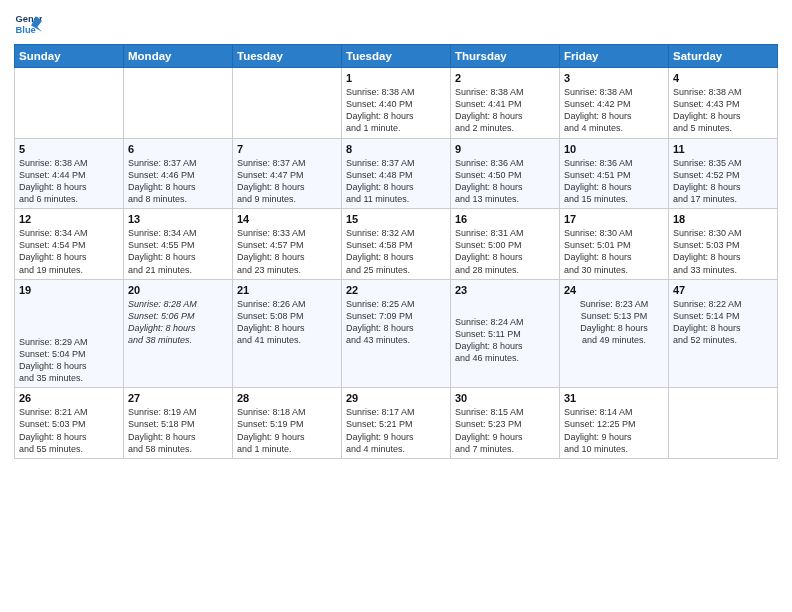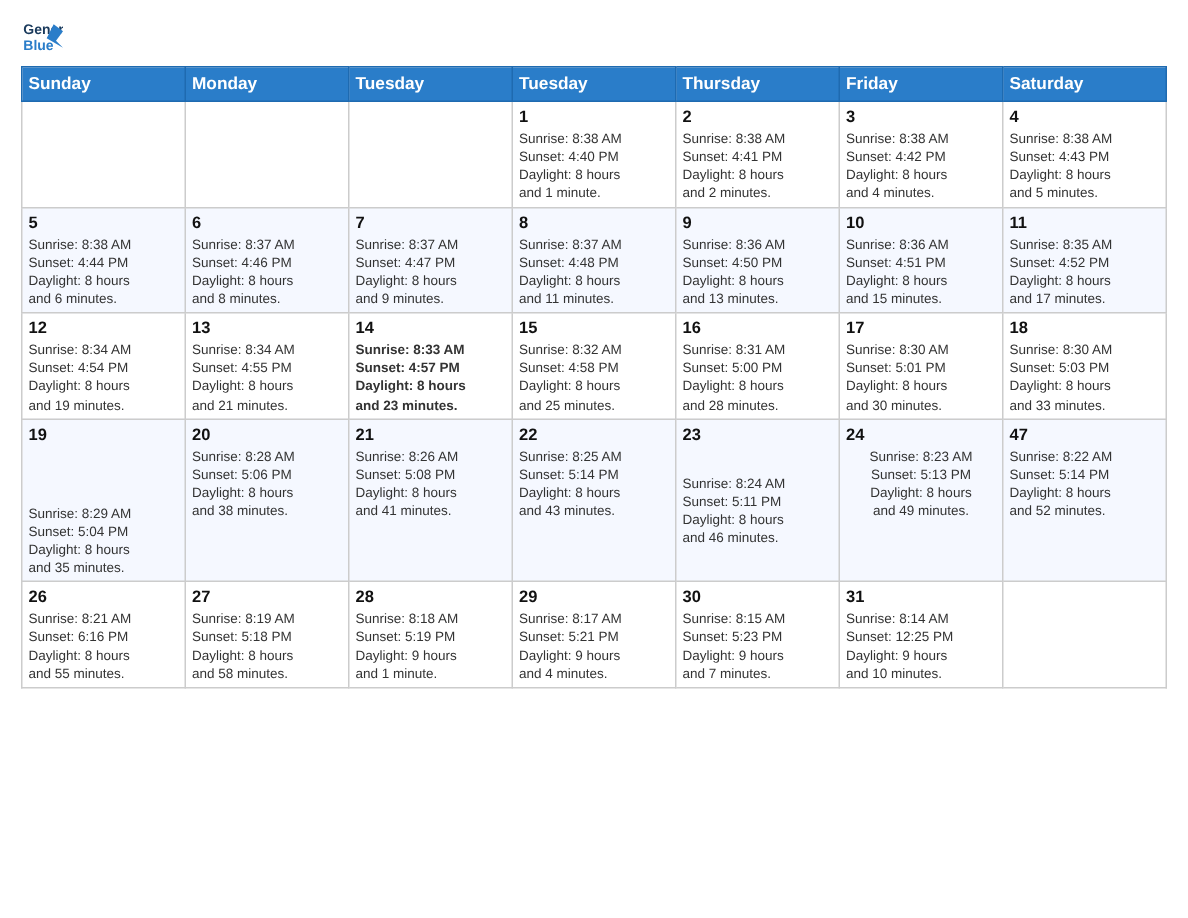--- a/index.html
+++ b/index.html
@@ -226,21 +226,21 @@
           </td>
           <td>
             <span class="day-number">13</span>
             <div class="day-info" style="white-space: pre-line;">Sunrise: 8:34 AM
 Sunset: 4:55 PM
 Daylight: 8 hours
 and 21 minutes.</div>
           </td>
           <td>
             <span class="day-number">14</span>
-            <div class="day-info" style="white-space: pre-line; font-weight: bold;">Sunrise: 8:33 AM
+            <div class="day-info" style="white-space: pre-line;">Sunrise: 8:33 AM
 Sunset: 4:57 PM
 Daylight: 8 hours
 and 23 minutes.</div>
           </td>
           <td>
             <span class="day-number">15</span>
             <div class="day-info" style="white-space: pre-line;">Sunrise: 8:32 AM
 Sunset: 4:58 PM
 Daylight: 8 hours
 and 25 minutes.</div>
@@ -270,36 +270,36 @@
         <tr>
           <td>
             <span class="day-number">19</span>
             <div class="day-info" style="white-space: pre-line; margin-top: 40px;">Sunrise: 8:29 AM
 Sunset: 5:04 PM
 Daylight: 8 hours
 and 35 minutes.</div>
           </td>
           <td>
             <span class="day-number">20</span>
-            <div class="day-info" style="white-space: pre-line;">Sunrise: 8:28 AM
+            <div class="day-info" style="white-space: pre-line; font-style: italic;">Sunrise: 8:28 AM
 Sunset: 5:06 PM
 Daylight: 8 hours
 and 38 minutes.</div>
           </td>
           <td>
             <span class="day-number">21</span>
             <div class="day-info" style="white-space: pre-line;">Sunrise: 8:26 AM
 Sunset: 5:08 PM
 Daylight: 8 hours
 and 41 minutes.</div>
           </td>
           <td>
             <span class="day-number">22</span>
             <div class="day-info" style="white-space: pre-line;">Sunrise: 8:25 AM
-Sunset: 5:14 PM
+Sunset: 7:09 PM
 Daylight: 8 hours
 and 43 minutes.</div>
           </td>
           <td>
             <span class="day-number">23</span>
             <div class="day-info" style="white-space: pre-line; margin-top: 20px;">Sunrise: 8:24 AM
 Sunset: 5:11 PM
 Daylight: 8 hours
 and 46 minutes.</div>
           </td>
@@ -315,21 +315,21 @@
             <div class="day-info" style="white-space: pre-line;">Sunrise: 8:22 AM
 Sunset: 5:14 PM
 Daylight: 8 hours
 and 52 minutes.</div>
           </td>
         </tr>
         <tr>
           <td>
             <span class="day-number">26</span>
             <div class="day-info" style="white-space: pre-line;">Sunrise: 8:21 AM
-Sunset: 6:16 PM
+Sunset: 5:03 PM
 Daylight: 8 hours
 and 55 minutes.</div>
           </td>
           <td>
             <span class="day-number">27</span>
             <div class="day-info" style="white-space: pre-line;">Sunrise: 8:19 AM
 Sunset: 5:18 PM
 Daylight: 8 hours
 and 58 minutes.</div>
           </td>

